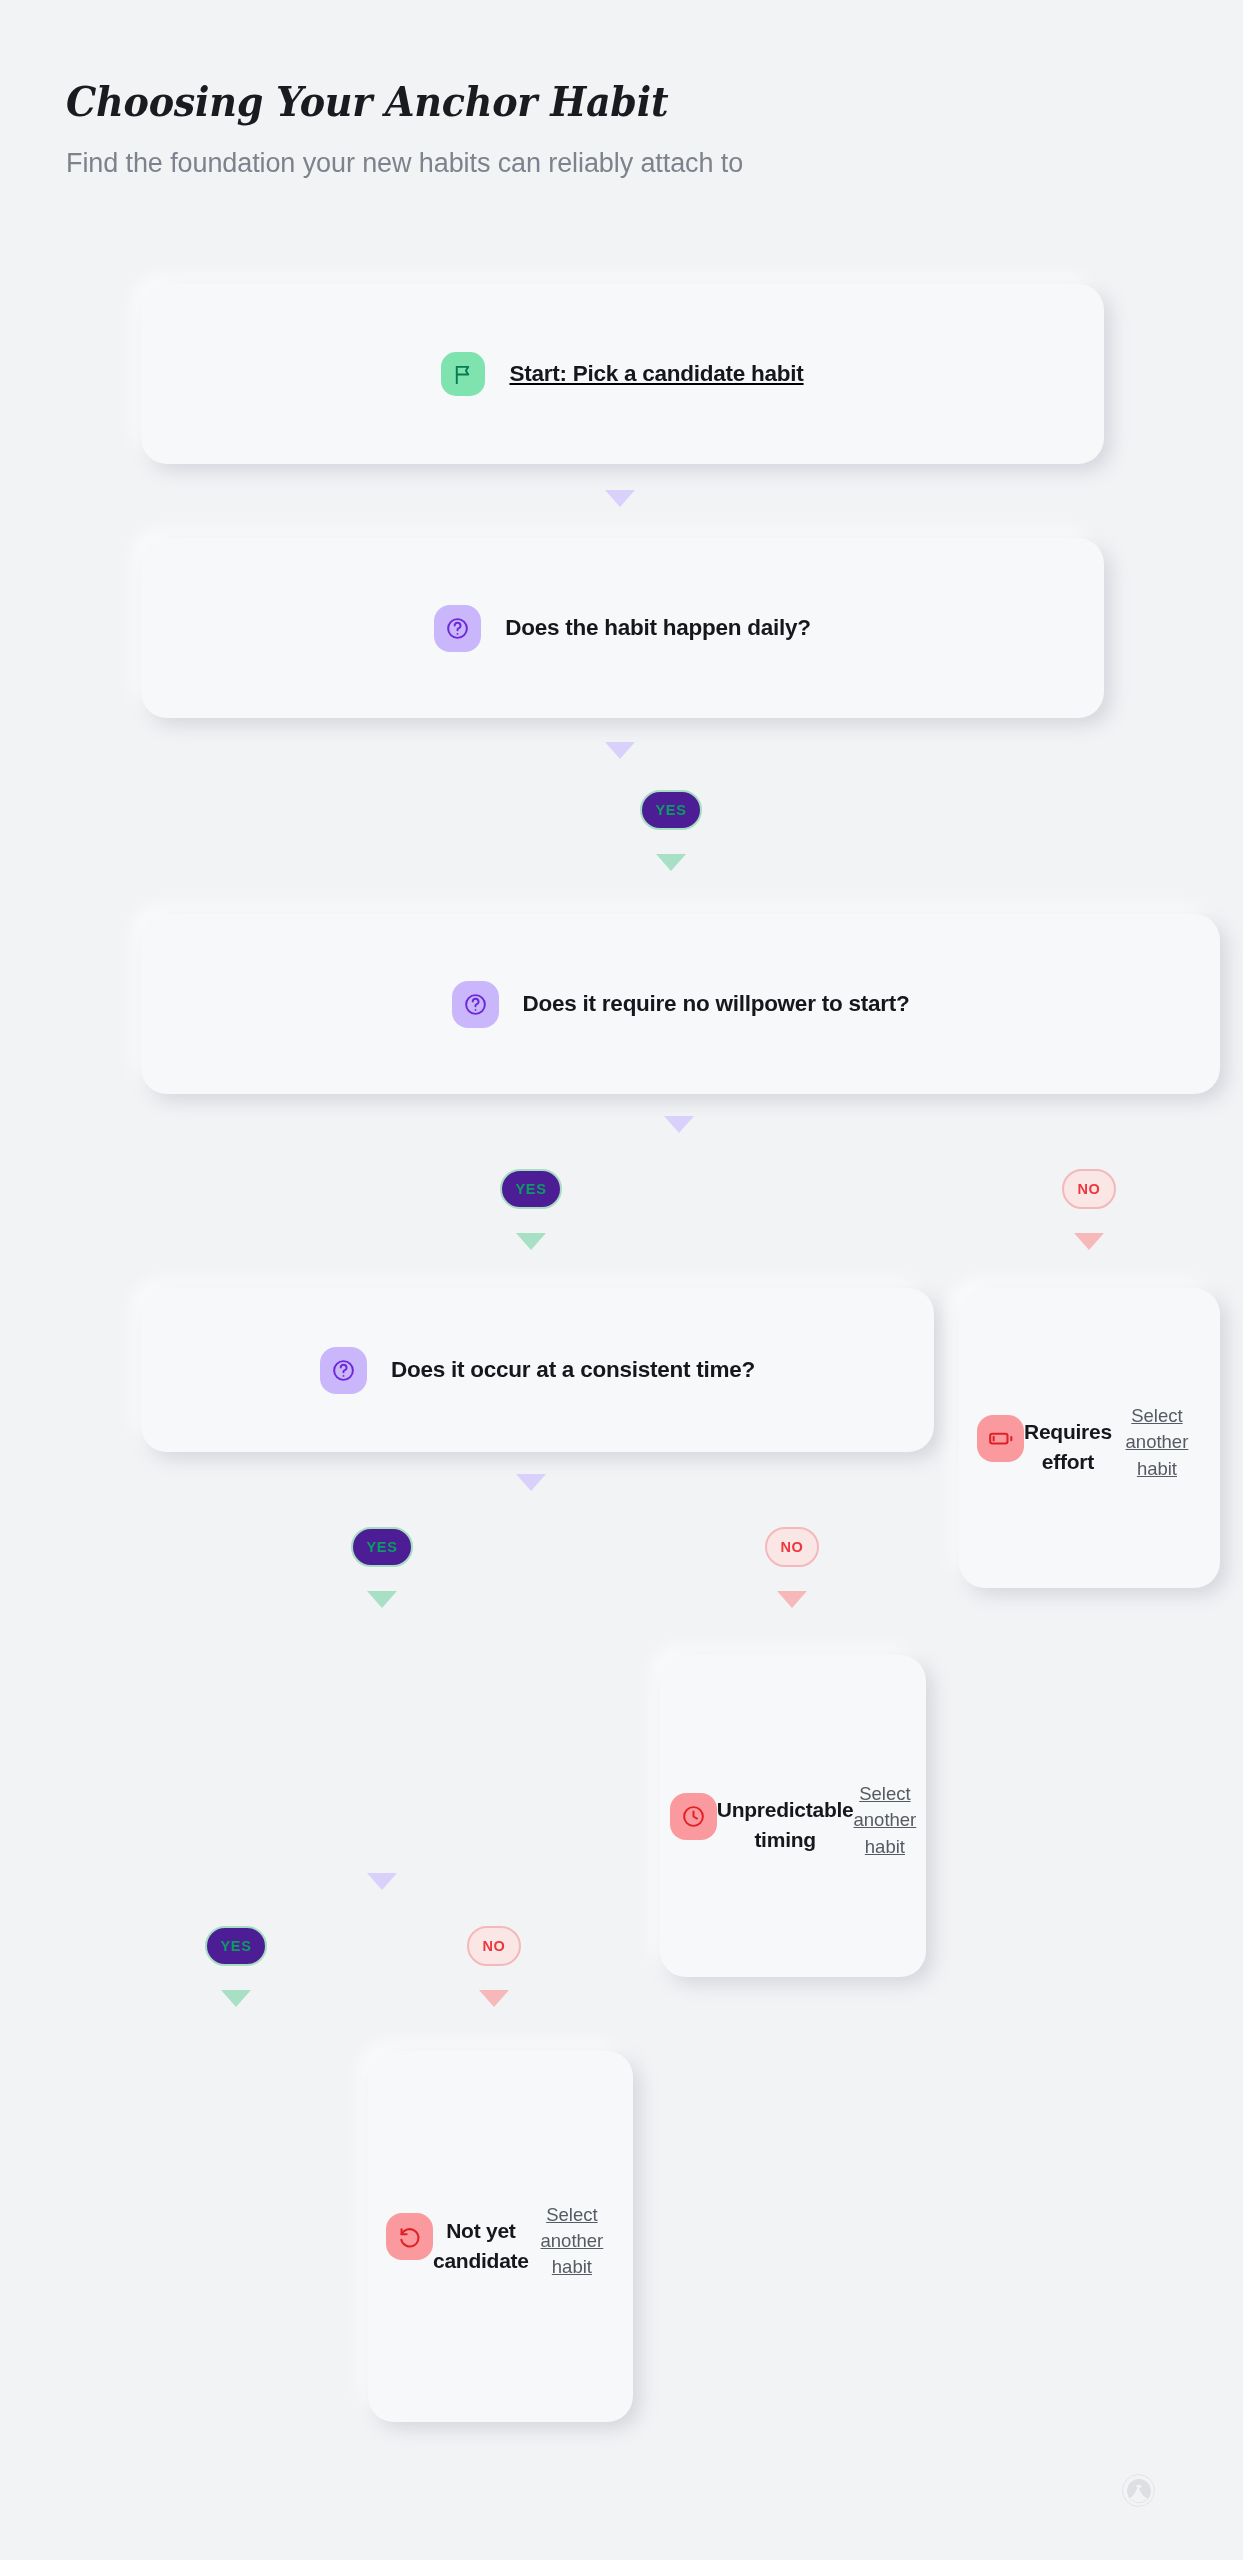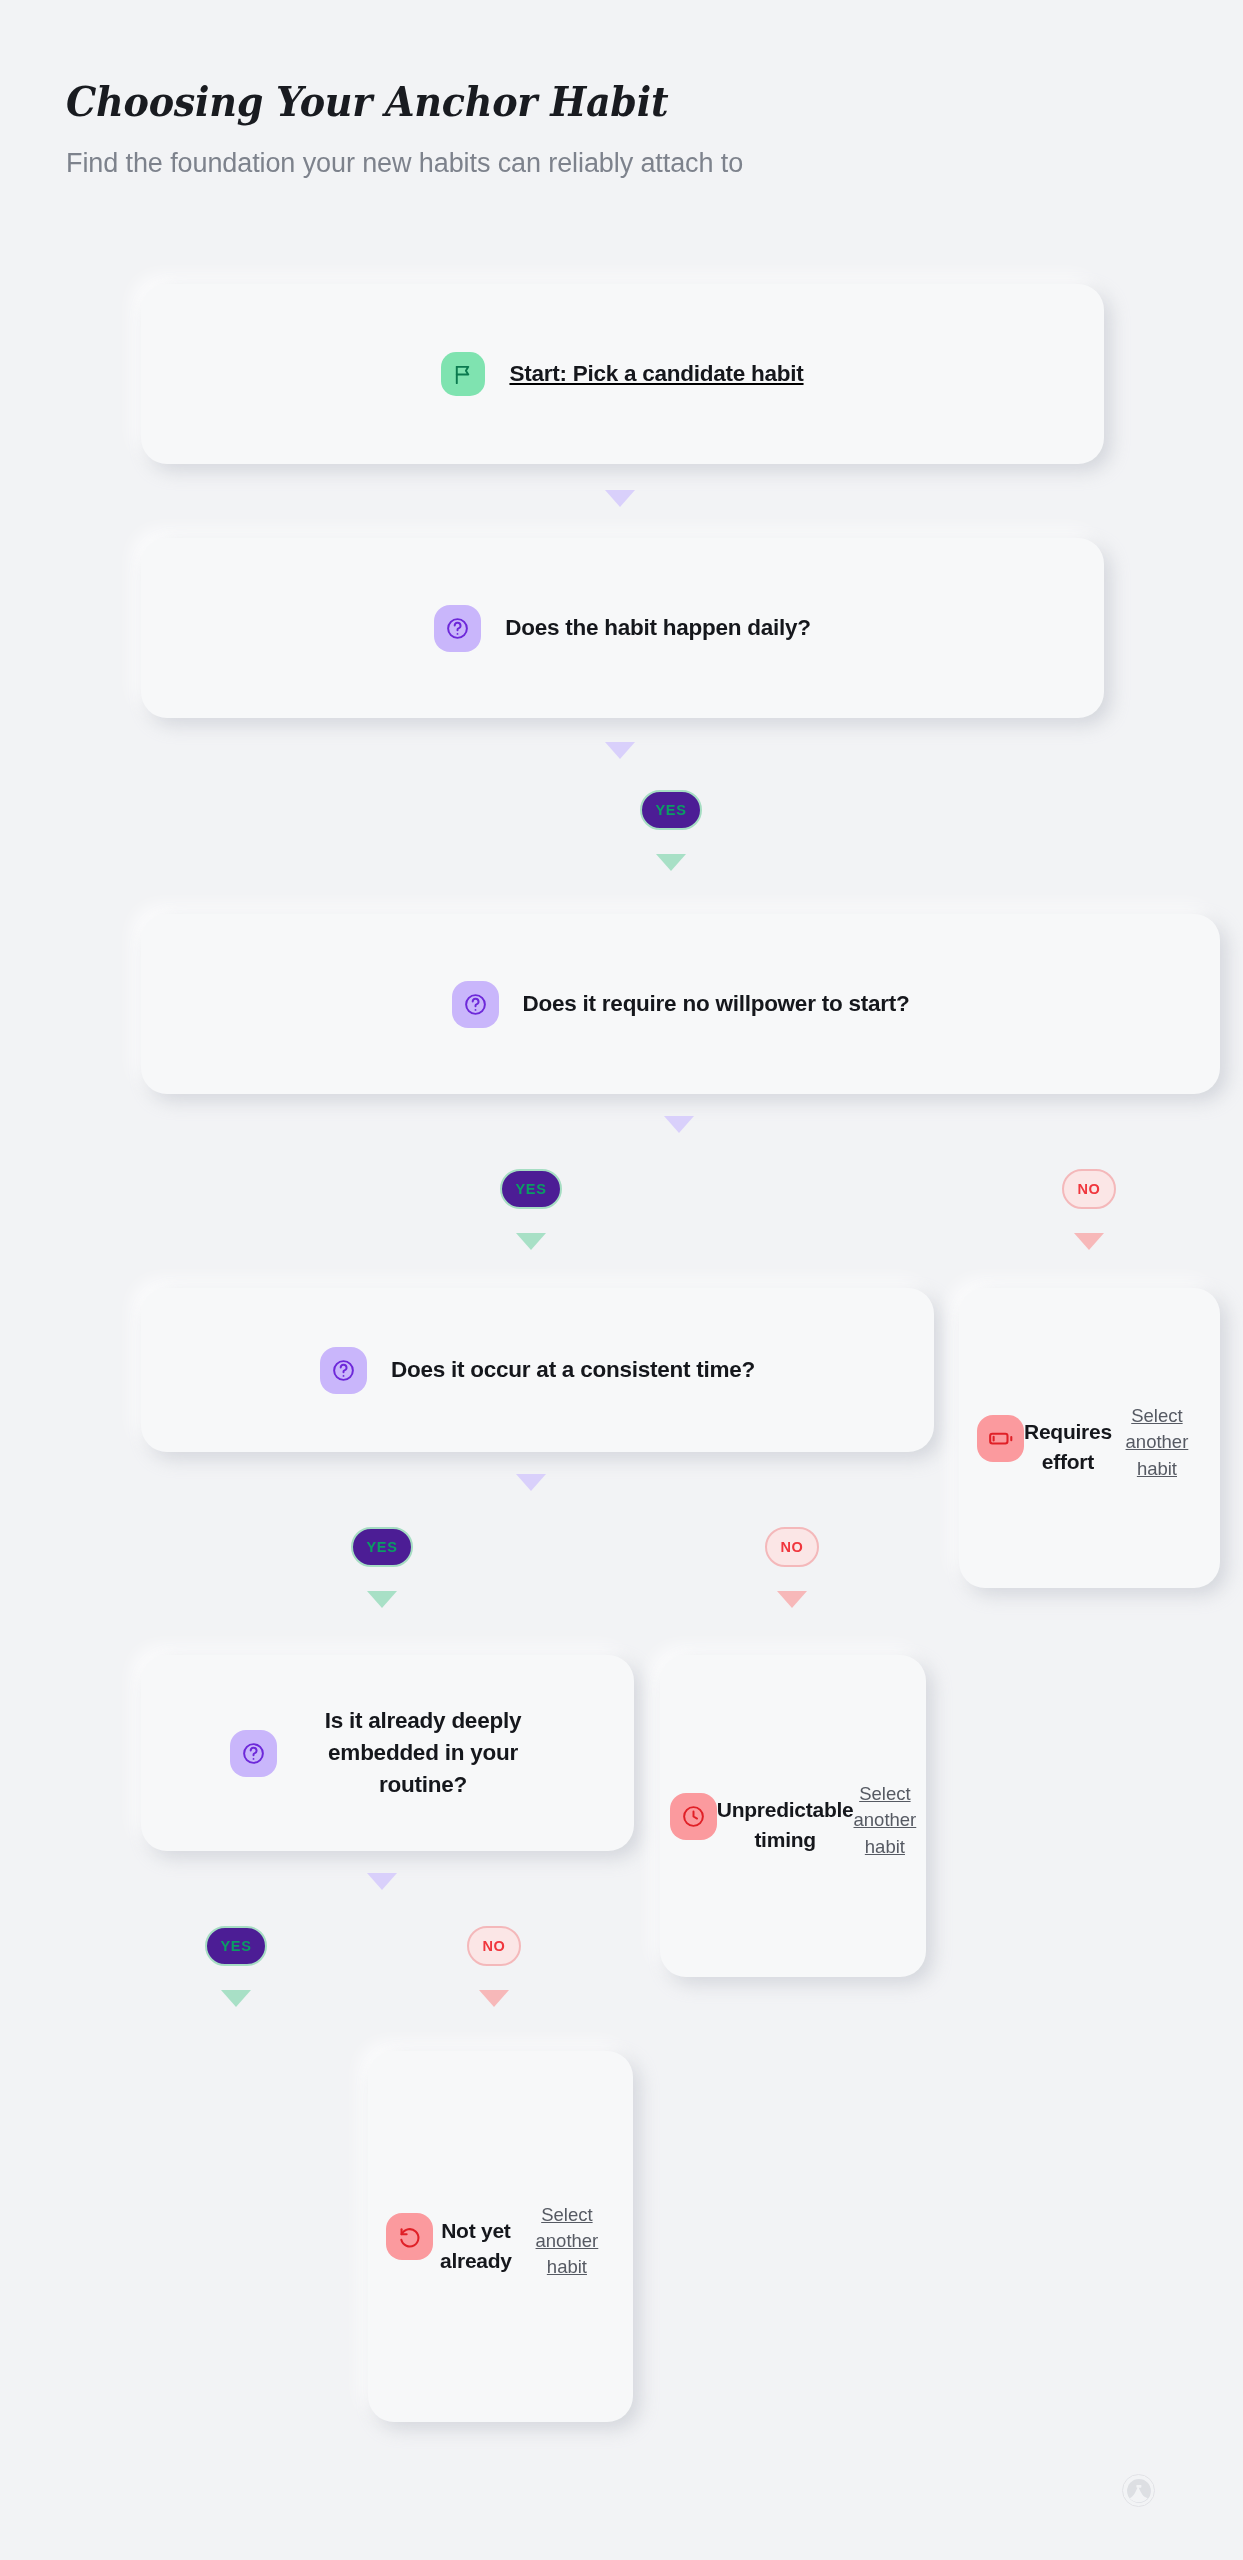--- a/index.html
+++ b/index.html
@@ -246,32 +246,20 @@
   </div>
 
   <div class="arrow purple" style="left:516px; top:1458px;"></div>
 
   <div class="pill yes" style="left:351px; top:1511px;">YES</div>
   <div class="arrow green" style="left:367px; top:1575px;"></div>
 
   <div class="pill no" style="left:765px; top:1511px;">NO</div>
   <div class="arrow red" style="left:777px; top:1575px;"></div>
 
-  <div class="card" style="left:141px; top:1639px; width:493px; height:196px;">
-    <div class="row-card">
-      <span class="tile tile-47 tile-purple">
-        <svg width="25" height="25" viewBox="0 0 24 24" fill="none" stroke="#6d28d9" stroke-width="1.9" stroke-linecap="round" stroke-linejoin="round">
-          <circle cx="12" cy="12" r="9"></circle>
-          <path d="M9.3 9.2a2.8 2.8 0 1 1 3.6 2.7c-.6.2-.9.7-.9 1.3v.4"></path>
-          <circle cx="12" cy="17.2" r="0.9" fill="#6d28d9" stroke="none"></circle>
-        </svg>
-      </span>
-      <span class="row-label wrap">Is it already deeply embedded in your routine?</span>
-    </div>
-  </div>
 
   <div class="card" style="left:660px; top:1639px; width:266px; height:322px;">
     <div class="term-card">
       <span class="tile tile-47 tile-red">
         <svg width="25" height="25" viewBox="0 0 24 24" fill="none" stroke="#e02027" stroke-width="1.9" stroke-linecap="round" stroke-linejoin="round">
           <circle cx="12" cy="12" r="9"></circle>
           <path d="M12 7.2V12l3.4 2"></path>
         </svg>
       </span>
       <div class="term-title">Unpredictable timing</div>
@@ -290,21 +278,21 @@
 
   <div class="card" style="left:368px; top:2035px; width:265px; height:371px;">
     <div class="term-card">
       <span class="tile tile-47 tile-red">
         <svg width="26" height="26" viewBox="0 0 24 24" fill="none" stroke="#e02027" stroke-width="1.9" stroke-linecap="round" stroke-linejoin="round">
           <path d="M4.2 9.5V4.8"></path>
           <path d="M4.2 9.5h4.7"></path>
           <path d="M4.6 9.2a8 8 0 1 1-.6 5.4"></path>
         </svg>
       </span>
-      <div class="term-title">Not yet already</div>
+      <div class="term-title">Not yet candidate</div>
       <div class="term-sub">Select another habit</div>
     </div>
   </div>
 
   <div class="watermark">
     <svg width="26" height="26" viewBox="0 0 24 24">
       <circle cx="12" cy="12" r="11" fill="#dcdee3"></circle>
       <path d="M3.4 18.6c2.2-.6 4.1-3.1 5.3-5.6 1.6-3.2 2-4.4 2.6-5.1.7 1.6 2.2 5.1 3.6 7.2 1.3 1.9 3.1 3.1 5.1 3.6A11 11 0 0 1 3.4 18.6z" fill="#f2f3f5"></path>
       <rect x="9.6" y="6.4" width="4.6" height="2.6" rx="0.6" fill="#f2f3f5"></rect>
     </svg>

